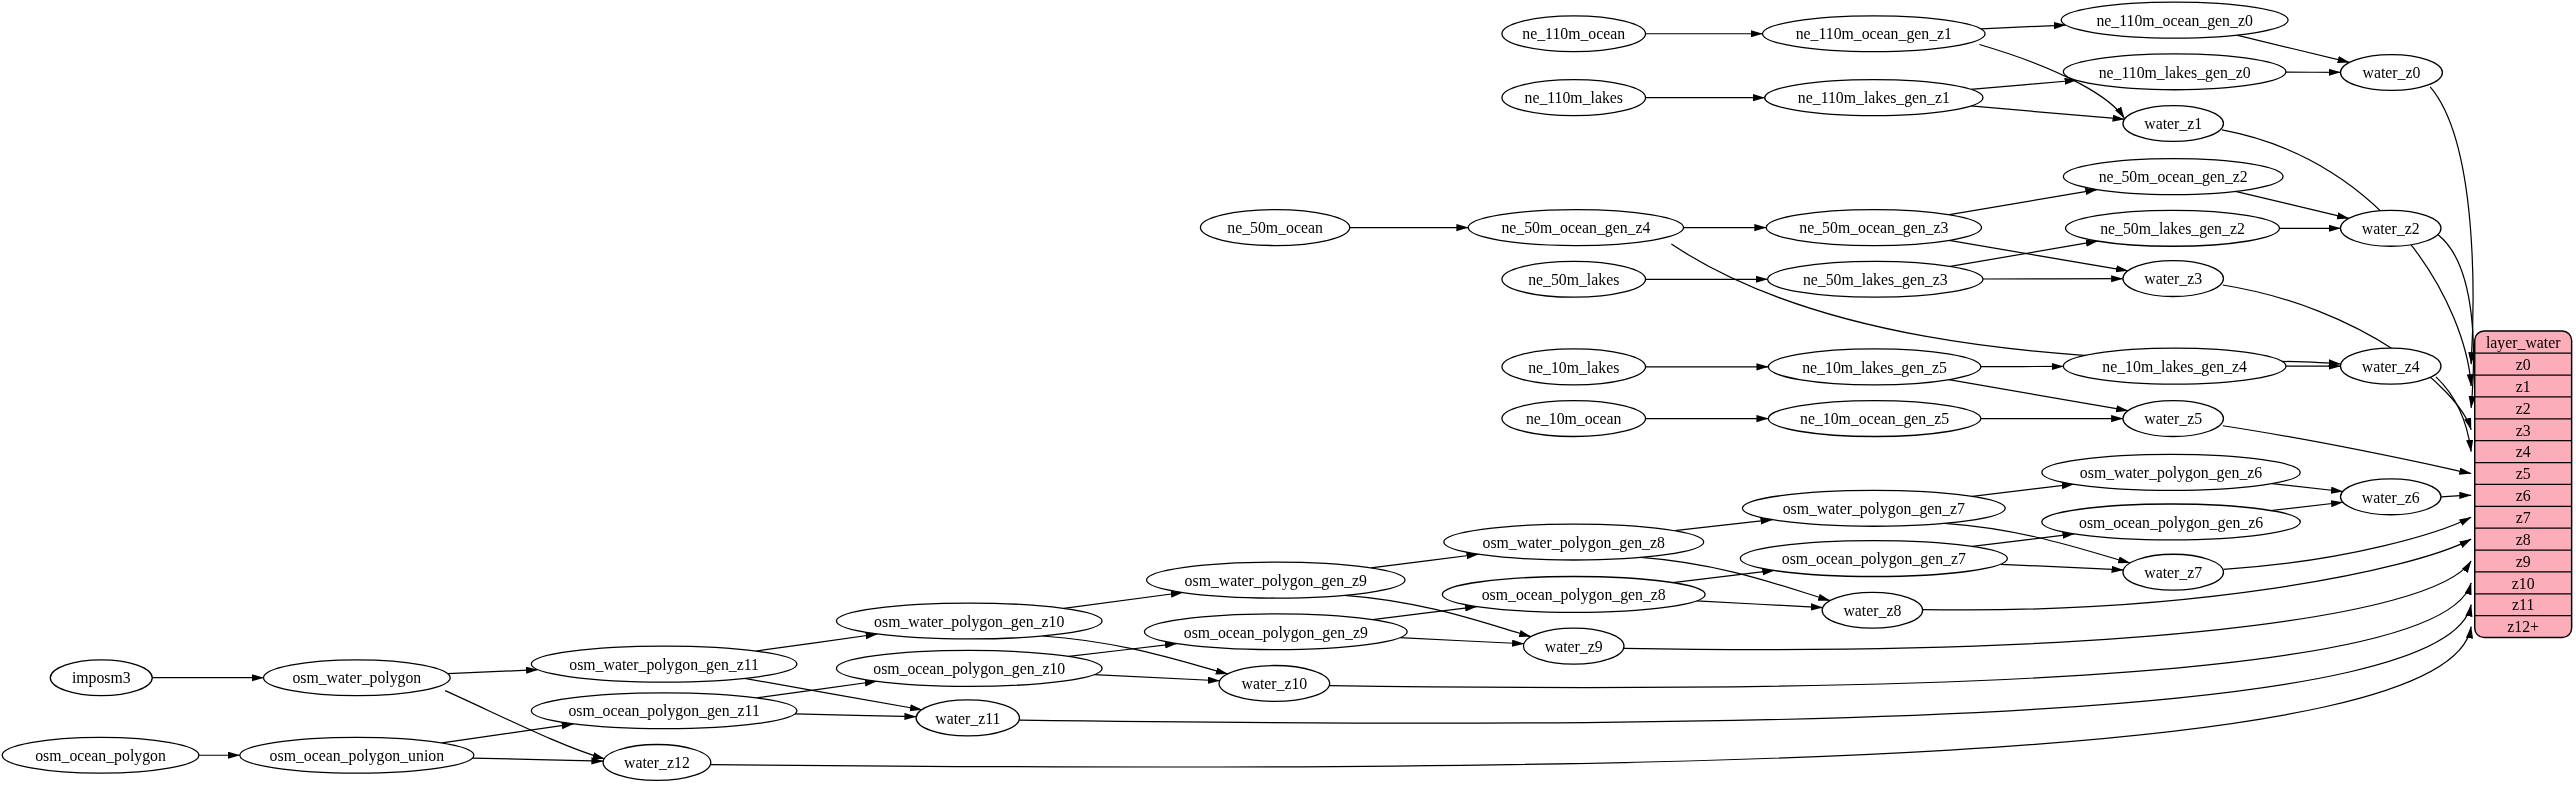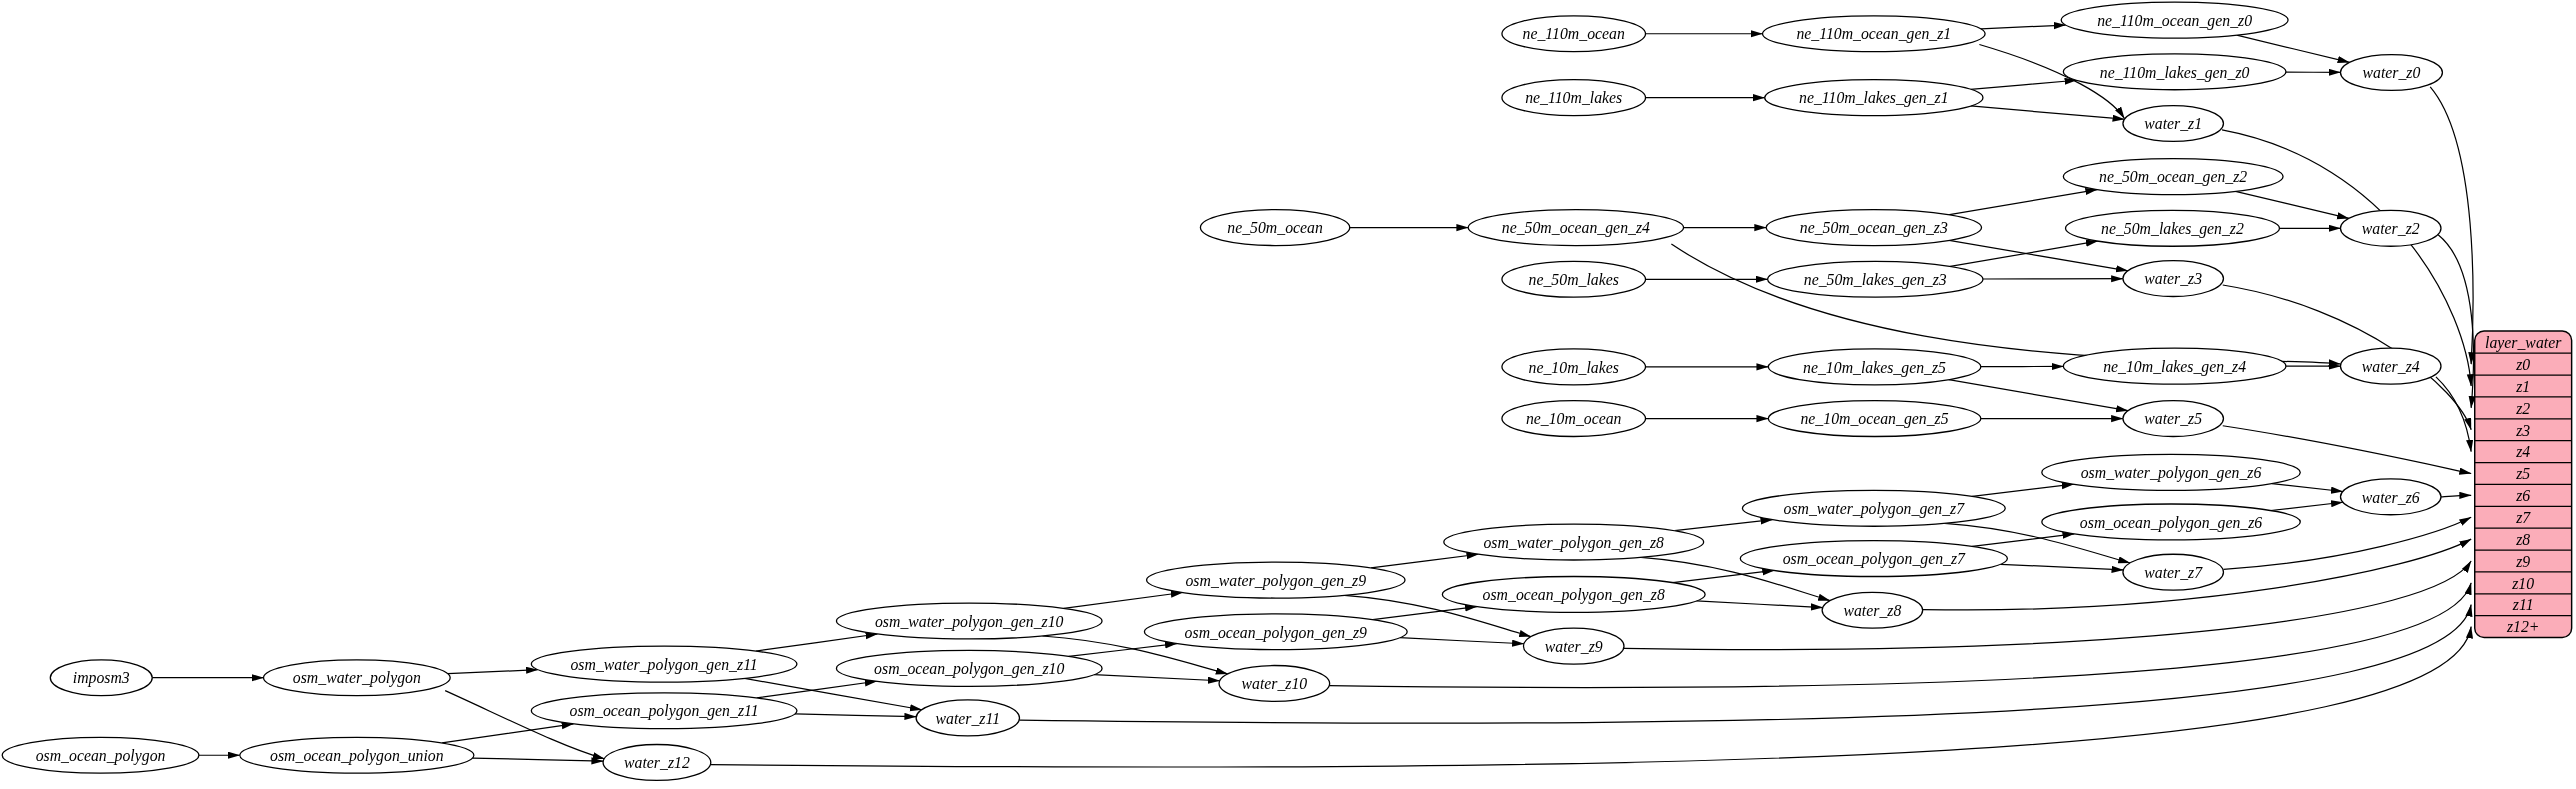--- a/index.html
+++ b/index.html
@@ -6,21 +6,20 @@
     margin: 0;
     padding: 0;
     background: #ffffff;
   }
   .canvas {
     position: relative;
     width: 2332px;
     height: 789px;
     background: #ffffff;
     font-family: "Liberation Serif", "DejaVu Serif", serif;
-    font-style: italic;
   }
   svg { display: block; }
   .node-ellipse  { fill: #ffffff; stroke: #000000; stroke-width: 1.8; }
   .node-label    { font-family: "Liberation Serif", "DejaVu Serif", serif; font-size: 22px; fill: #000000; text-anchor: middle; }
   .edge-path     { fill: none; stroke: #000000; stroke-width: 1.7; }
   .record-body   { stroke: #000000; stroke-width: 2; }
   .record-sep    { stroke: #000000; stroke-width: 1.8; }
   .record-label  { font-family: "Liberation Serif", "DejaVu Serif", serif; font-size: 22px; fill: #000000; text-anchor: middle; }
 </style>
 </head>

